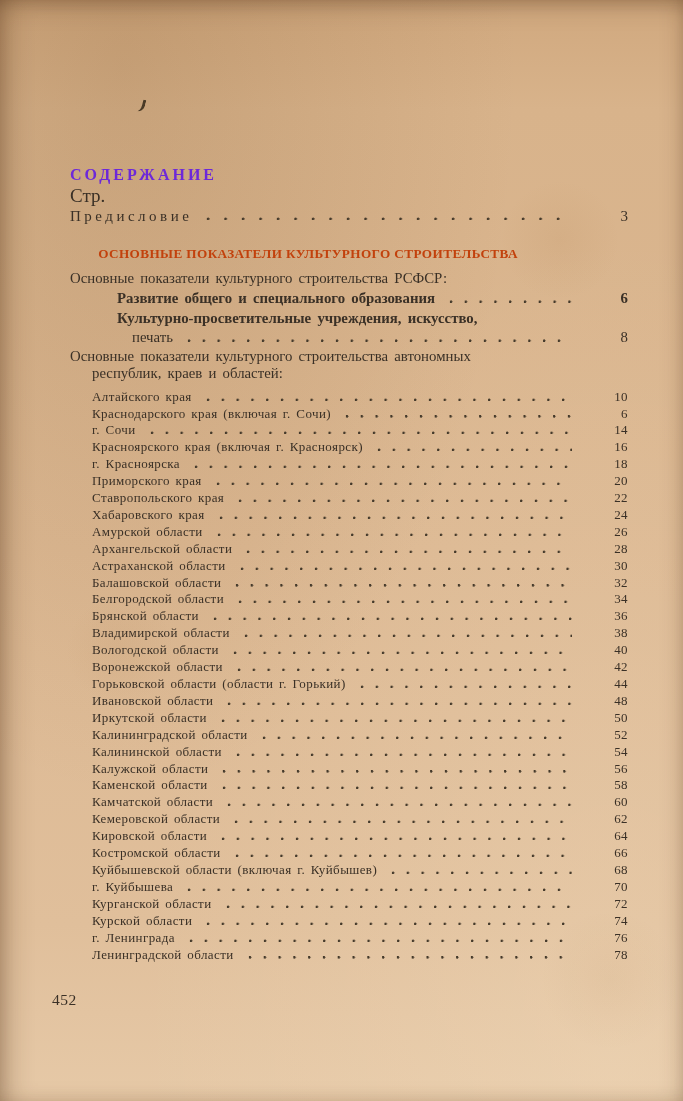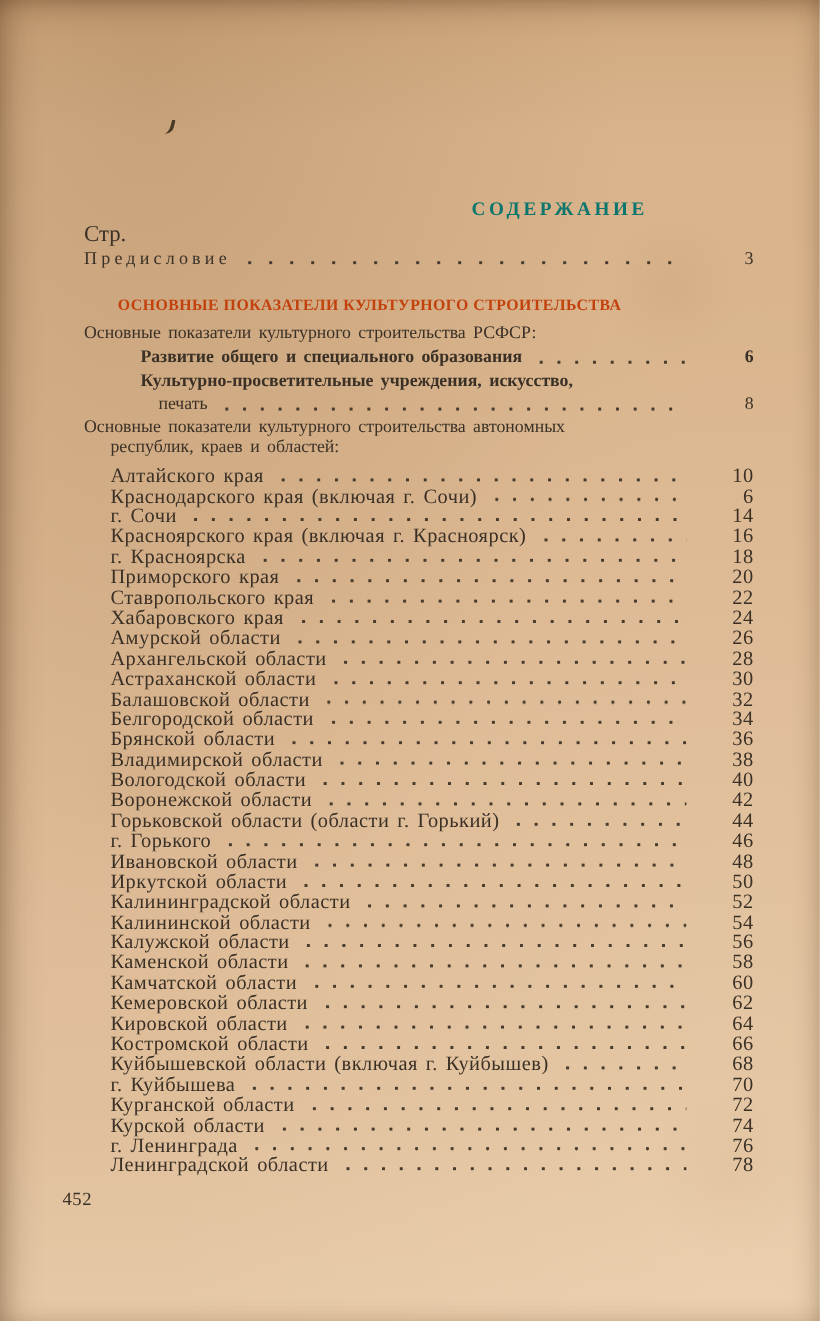--- a/index.html
+++ b/index.html
@@ -23,36 +23,36 @@
       inset 0 18px 28px -18px rgba(70,40,15,0.40),
       inset 0 -14px 24px -18px rgba(110,70,30,0.18);
   }
   .ink-mark{
     position:absolute;left:136px;top:99px;width:6px;height:13px;
     border-right:3px solid rgba(52,40,24,0.85);
     border-radius:0 0 9px 2px;transform:rotate(14deg);
   }
   .text-block{position:absolute;left:70px;top:164px;width:558px;}
   .title{
-    width:470px;text-align:right;font-weight:bold;font-size:16px;
-    letter-spacing:3px;color:#0f766e;line-height:22px;
+    width:470px;text-align:left;font-weight:bold;font-size:16px;
+    letter-spacing:3px;color:#6d28d9;line-height:22px;
   }
   .str-label{ text-align:left;font-size:19px;line-height:17px;margin-top:1px;padding-right:2px; }
   .preface-row{margin-top:4px;font-size:15px;line-height:17px;}
   .preface-row .label{letter-spacing:3.5px;}
   .preface-row .leader{background-size:17.5px 100% !important;}
   .section-heading{
     width:476px;text-align:center;font-weight:bold;font-size:13.2px;
     letter-spacing:0.4px;color:#c2410c;margin-top:21px;line-height:16px;
   }
   .top-entries{margin-top:7px;font-size:14.8px;word-spacing:2.5px;}
   .top-entries .row{line-height:19.8px;}
   .top-entries .row:nth-last-child(2),
   .top-entries .row:nth-last-child(1){line-height:17.2px;}
-  .toc-list{margin-top:6px;font-size:17px;letter-spacing:0.4px;word-spacing:2px;}
+  .toc-list{margin-top:6px;font-size:13px;letter-spacing:0.4px;word-spacing:2px;}
   .toc-list .row{line-height:16.92px;height:16.92px;}
   .row{display:flex;align-items:center;}
   .ind0{padding-left:0;}
   .ind1{padding-left:22px;}
   .ind2{padding-left:47px;font-weight:bold;}
   .ind3{padding-left:62px;}
   .label{white-space:nowrap;}
   .leader{
     flex:1;align-self:stretch;margin-left:7px;
     background:radial-gradient(circle 1.6px at 7px 64%, #453a2b 0 1.2px, rgba(69,58,43,0) 1.6px) 2px 0 / 14.8px 100% repeat-x;
@@ -188,25 +188,20 @@
         <span class="label">Воронежской области</span>
         <span class="leader"></span>
         <span class="page">42</span>
       </div>
       <div class="row ind1">
         <span class="label">Горьковской области (области г. Горький)</span>
         <span class="leader"></span>
         <span class="page">44</span>
       </div>
       <div class="row ind1">
-        <span class="label">г. Горького</span>
-        <span class="leader"></span>
-        <span class="page">46</span>
-      </div>
-      <div class="row ind1">
         <span class="label">Ивановской области</span>
         <span class="leader"></span>
         <span class="page">48</span>
       </div>
       <div class="row ind1">
         <span class="label">Иркутской области</span>
         <span class="leader"></span>
         <span class="page">50</span>
       </div>
       <div class="row ind1">

